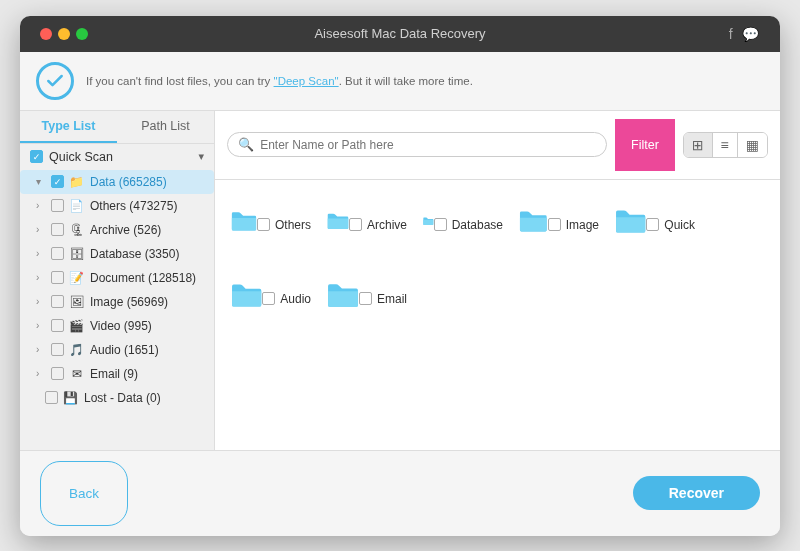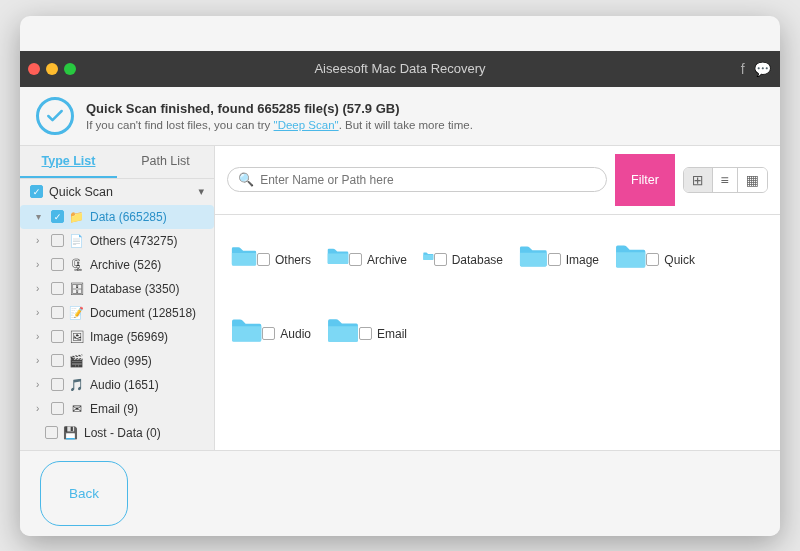--- a/index.html
+++ b/index.html
@@ -22,24 +22,23 @@
       display: flex;
       flex-direction: column;
       overflow: hidden;
     }
     
     .titlebar {
       background: #3a3a3a;
       height: 36px;
       display: flex;
       align-items: center;
-      padding: 0 8px;
+      padding: 0 20px;
       flex-shrink: 0;
       position: relative;
-      margin-top: 35px;
     }
     .traffic-lights {
       display: flex;
       gap: 6px;
     }
     .tl {
       width: 12px;
       height: 12px;
       border-radius: 50%;
     }
@@ -147,21 +146,20 @@
       text-align: center;
       padding: 8px 0;
       font-size: 12.5px;
       cursor: pointer;
       color: #666;
     }
     .sidebar-tab.active {
       color: #4ab8e8;
       border-bottom: 2px solid #4ab8e8;
       font-weight: 600;
-      text-decoration: underline;
     }
     .quick-scan-row {
       display: flex;
       align-items: center;
       justify-content: space-between;
       padding: 6px 10px;
       font-size: 12.5px;
       color: #333;
     }
     .quick-scan-left {
@@ -356,21 +354,20 @@
   </div>
 
   <div class="topbar">
     <div class="scan-info">
       <div class="check-circle">
         <svg viewBox="0 0 24 24" fill="none" stroke="#4ab8e8" stroke-width="3" stroke-linecap="round" stroke-linejoin="round">
           <polyline points="20 6 9 17 4 12"></polyline>
         </svg>
       </div>
       <div class="scan-text">
-        <div class="title">Quick Scan finished, found 665285 file(s) (57.9 GB)</div>
         <div class="subtitle">
           <span>If you can't find lost files, you can try </span><a>"Deep Scan"</a><span>. But it will take more time.</span>
         </div>
       </div>
     </div>
   </div>
 
   <div class="main">
 
     <div class="sidebar">
@@ -551,14 +548,15 @@
             <span class="folder-label">Email</span>
           </div>
         </div>
 
       </div>
     </div>
   </div>
 
   <div class="bottombar">
     <button class="back-btn">Back</button>
+    <button class="recover-btn">Recover</button>
   </div>
 </div>
 
 </body></html>

